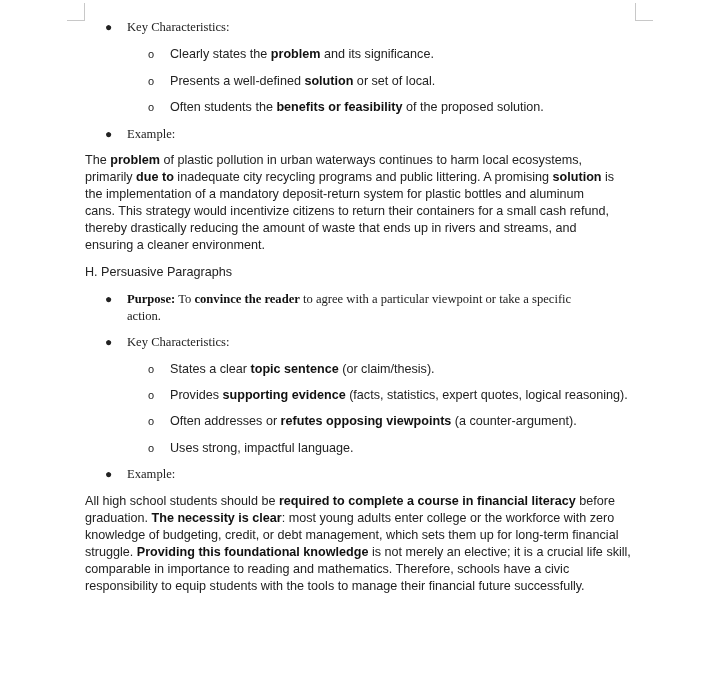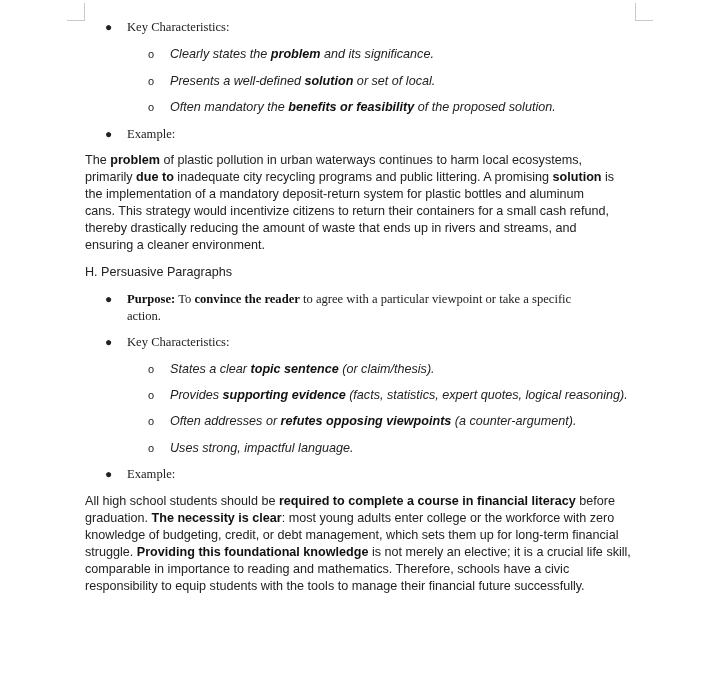--- a/index.html
+++ b/index.html
@@ -7,21 +7,21 @@
          font-family: "Liberation Sans", sans-serif; font-size: 12.6px; color: #222222; }
   .corner { position: absolute; width: 17px; height: 17px; border-color: #c8c8c8; border-style: solid; border-width: 0; }
   .corner-left { left: 67px; top: 3px; border-right-width: 1px; border-bottom-width: 1px; }
   .corner-right { left: 635px; top: 3px; border-left-width: 1px; border-bottom-width: 1px; }
   .line { position: absolute; white-space: nowrap; line-height: 17px; }
   .b { font-weight: bold; color: #111; }
   .bul { position: absolute; font-size: 12px; line-height: 17px; }
   .dot { left: 105px; }
   .circ { left: 148px; font-size: 11px; }
   .l1 { left: 127px; font-family: Liberation Serif, serif; }
-  .l2 { left: 170px; font-style: italic; }
+  .l2 { left: 170px; }
   .para { left: 85px; }
 </style>
 </head>
 <body>
 
 <div class="corner corner-left"></div>
 <div class="corner corner-right"></div>
 
 <span class="bul dot" style="top:19px">●</span>
 <div class="line l1" style="top:19px">
@@ -33,21 +33,21 @@
   <span>Clearly states the </span><span class="b">problem</span><span> and its significance.</span>
 </div>
 
 <span class="bul circ" style="top:73px">o</span>
 <div class="line l2" style="top:73px">
   <span>Presents a well-defined </span><span class="b">solution</span><span> or set of local.</span>
 </div>
 
 <span class="bul circ" style="top:99px">o</span>
 <div class="line l2" style="top:99px">
-  <span>Often mandatory the </span><span class="b">benefits or feasibility</span><span> of the proposed solution.</span>
+  <span>Often students the </span><span class="b">benefits or feasibility</span><span> of the proposed solution.</span>
 </div>
 
 <span class="bul dot" style="top:126px">●</span>
 <div class="line l1" style="top:126px">
   <span>Example:</span>
 </div>
 
 <div>
   <div class="line para" style="top:152px"><span>The </span><span class="b">problem</span><span> of plastic pollution in urban waterways continues to harm local ecosystems,</span></div>
   <div class="line para" style="top:169px"><span>primarily </span><span class="b">due to</span><span> inadequate city recycling programs and public littering. A promising </span><span class="b">solution</span><span> is</span></div>

